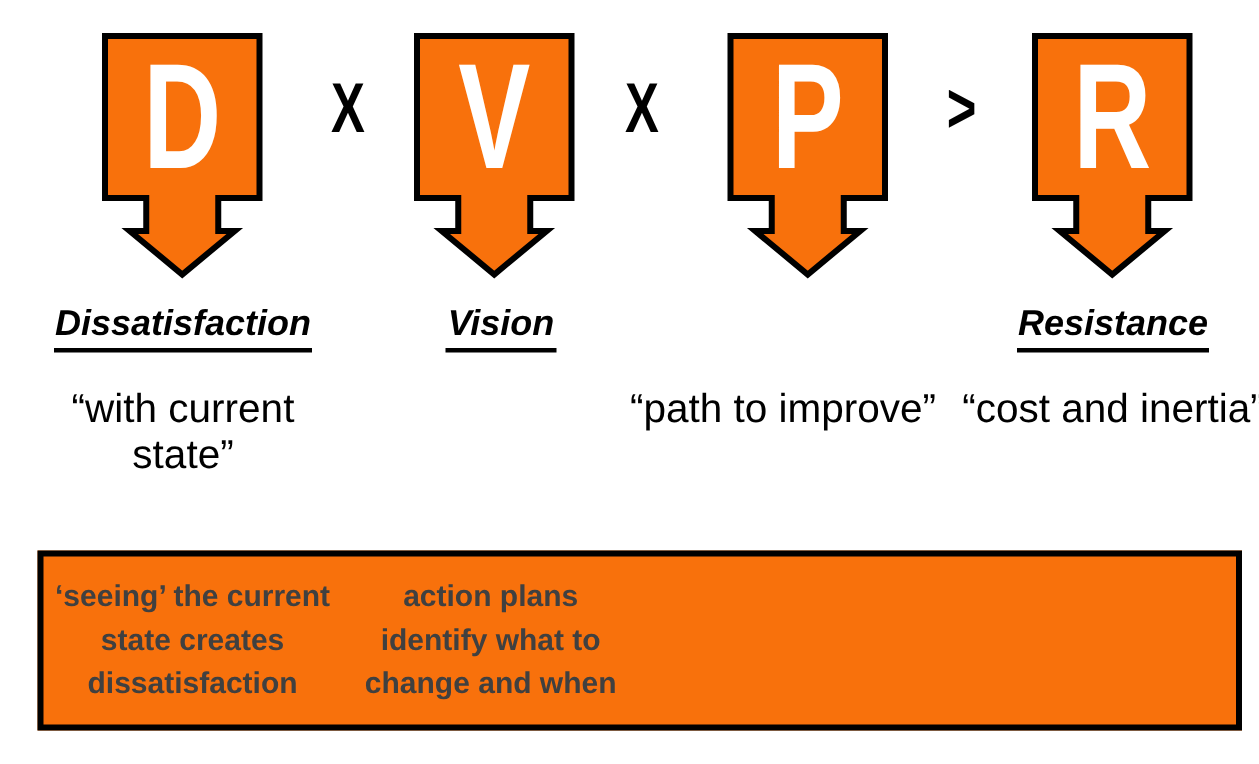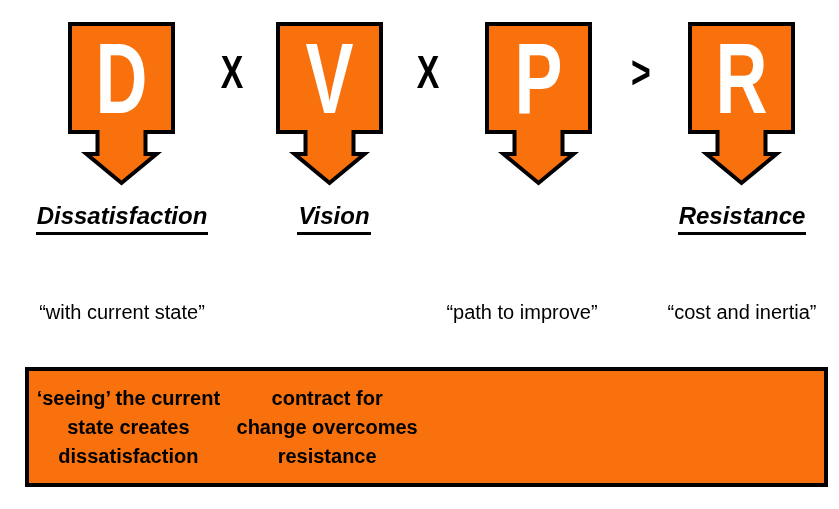--- a/index.html
+++ b/index.html
@@ -20,30 +20,30 @@
     text-align:center; font-size:47px; font-weight:bold; color:#000000;
     transform:scaleX(0.72); transform-origin:center center;
   }
   .label {
     position:absolute; top:202px; width:212px; text-align:center;
     font-size:24px; font-weight:bold; font-style:italic; color:#000000;
   }
   .label span { display:inline-block; border-bottom:3px solid #000; padding:0 1px 2px 1px; }
   .quote {
     position:absolute; top:257px; width:212px; text-align:center;
-    font-size:20px; color:#000000;margin-top:44px;
+    font-size:27px; color:#000000;
   }
   .panel {
     position:absolute; left:25px; top:367px; width:795px; height:112px;
     background:#F8710C; border:4px solid #000000;
     display:grid; grid-template-columns:repeat(4,1fr); align-items:center;
   }
   .note {
     text-align:center; font-size:20px; line-height:29px; font-weight:bold;
-    white-space:pre-line; color:#000000; padding:0 2px;
+    white-space:pre-line; color:#404040; padding:0 2px;
   }
 </style>
 </head>
 <body>
 
 <div class="canvas">
 
   <div class="unit" style="left:68px">
     <svg width="107" height="165" viewBox="0 0 107 165">
       <path d="M2,2 H105 V110 H77.5 V132 H88.5 L53.5,161 L18.5,132 H29.5 V110 H2 Z" stroke="#000000" stroke-width="4" stroke-linejoin="miter" fill="#F8710C"></path>
@@ -81,18 +81,18 @@
   <div class="label" style="left:636px"><span>Resistance</span></div>
 
   <div class="quote" style="left:16px">“with current state”</div>
   <div class="quote" style="left:416px">“path to improve”</div>
   <div class="quote" style="left:636px">“cost and inertia”</div>
 
   <div class="panel">
     <div class="note">‘seeing’ the current
 state creates
 dissatisfaction</div>
-    <div class="note">contract for
-change overcomes
-resistance</div>
+    <div class="note">action plans
+identify what to
+change and when</div>
   </div>
 
 </div>
 
 </body></html>

